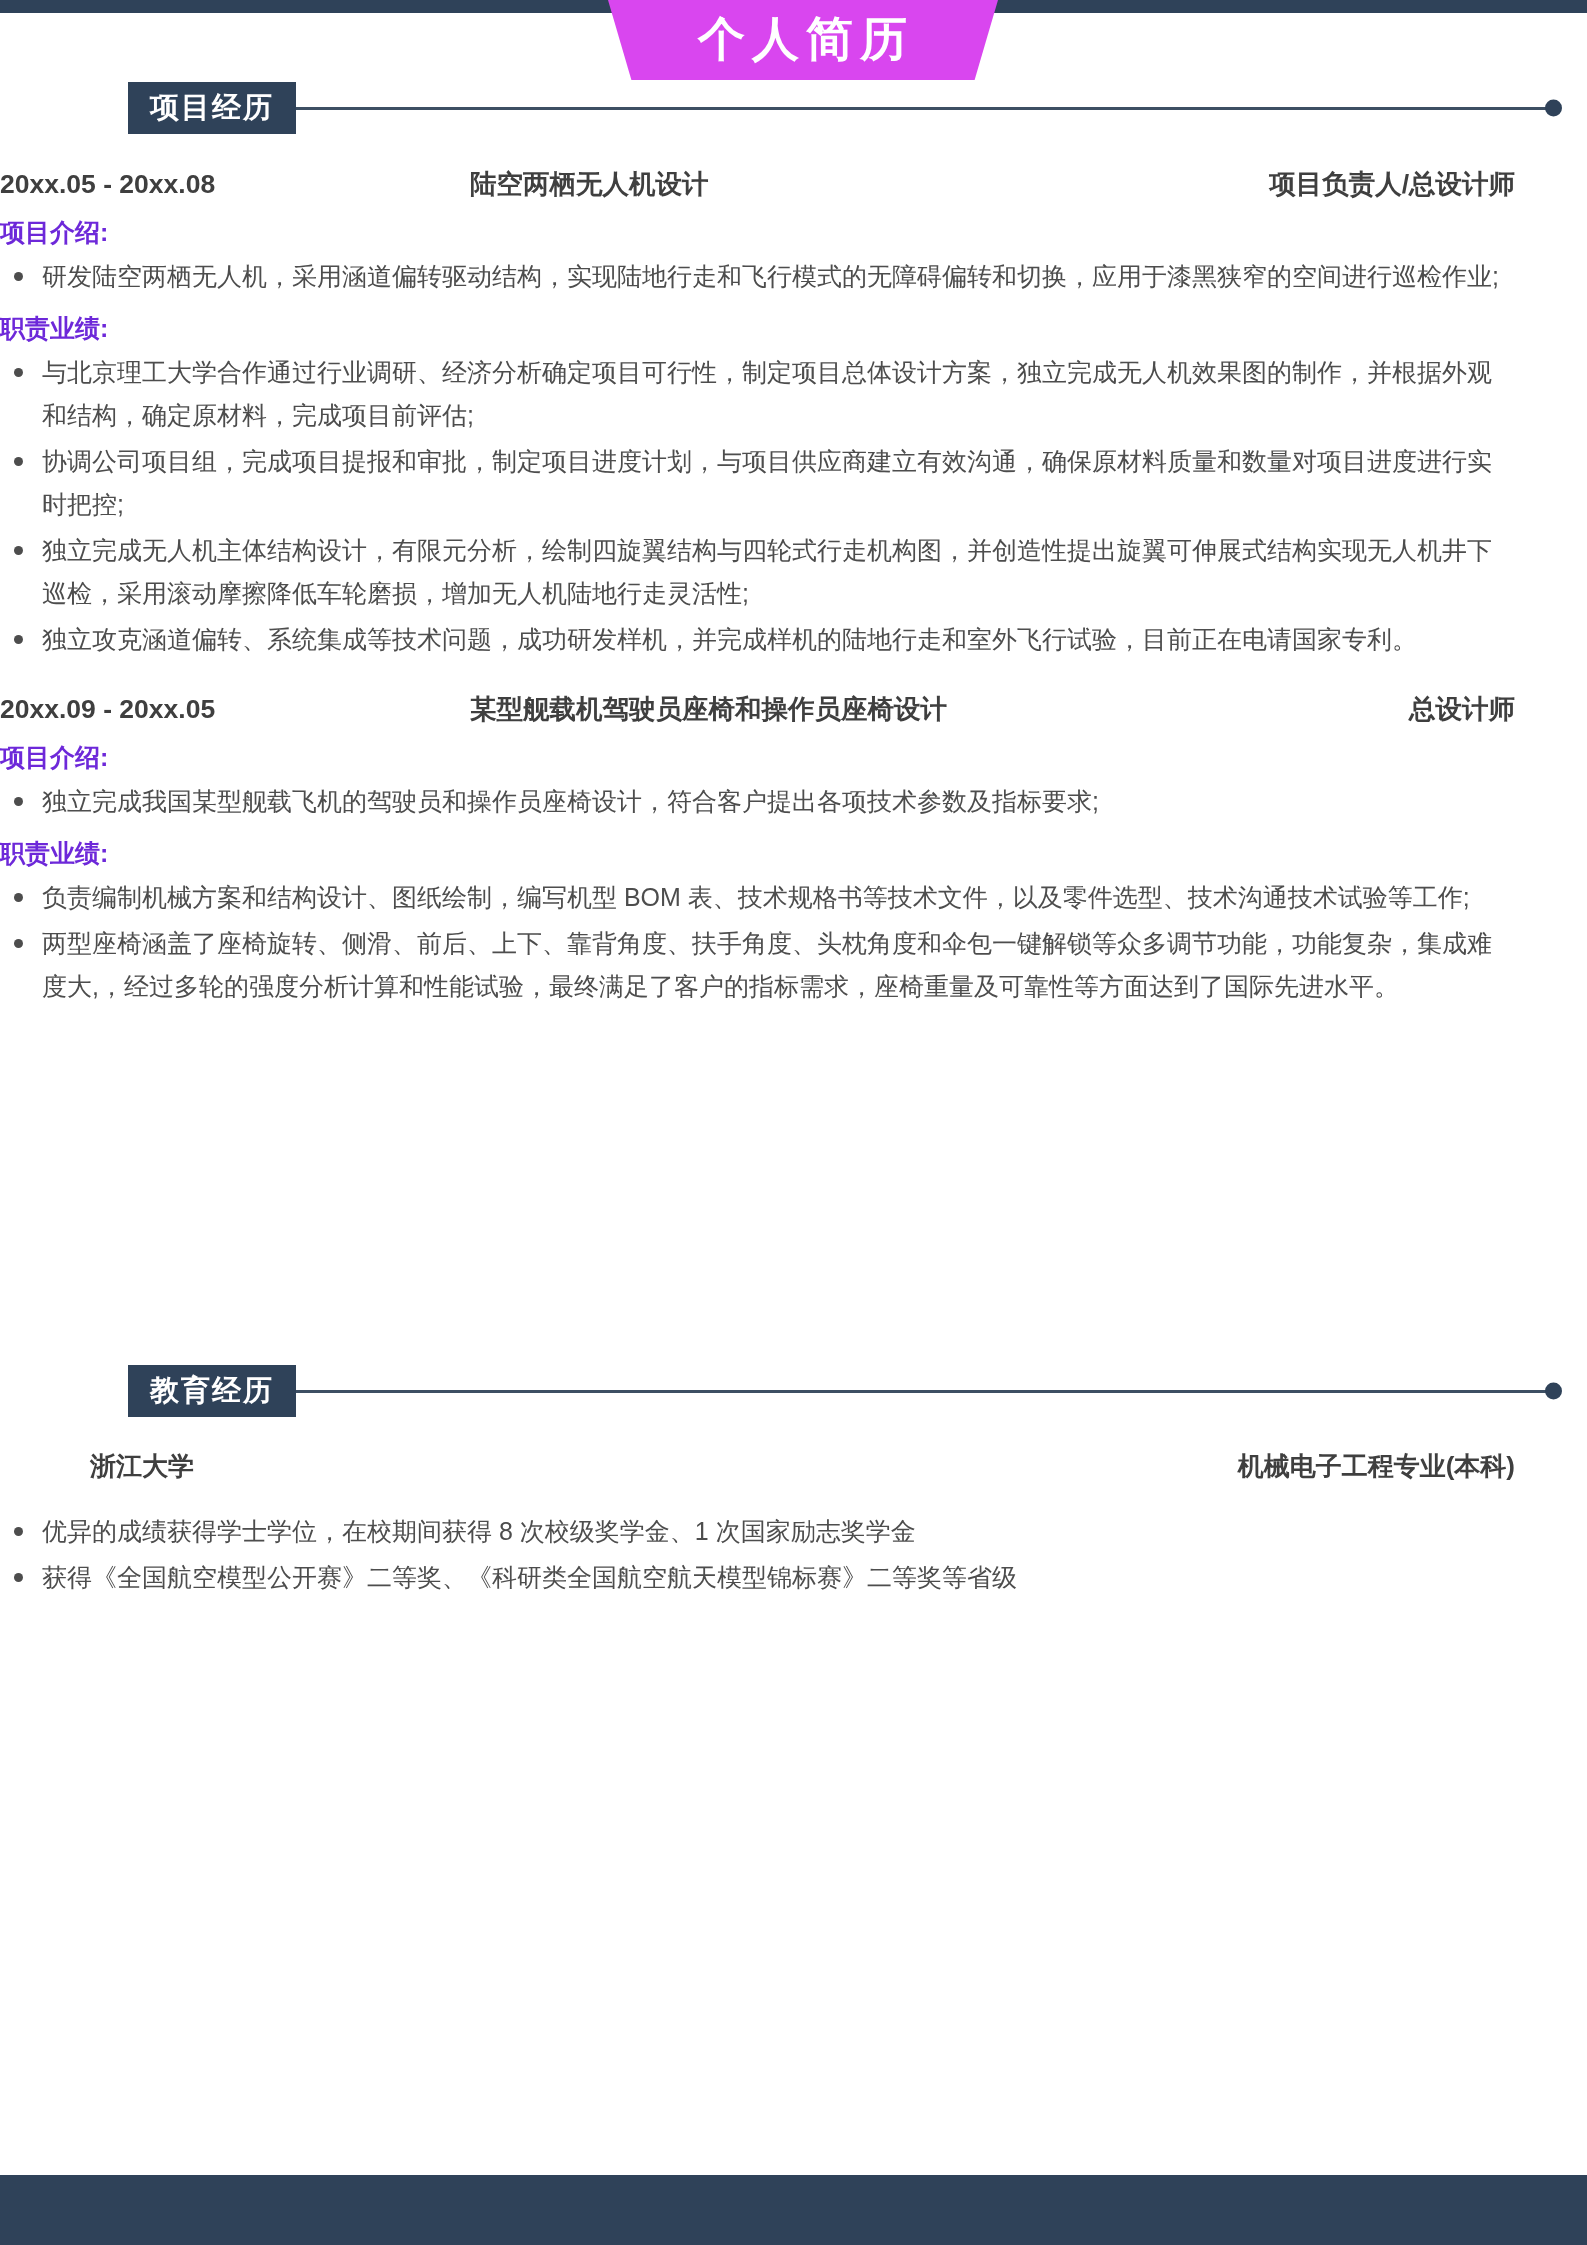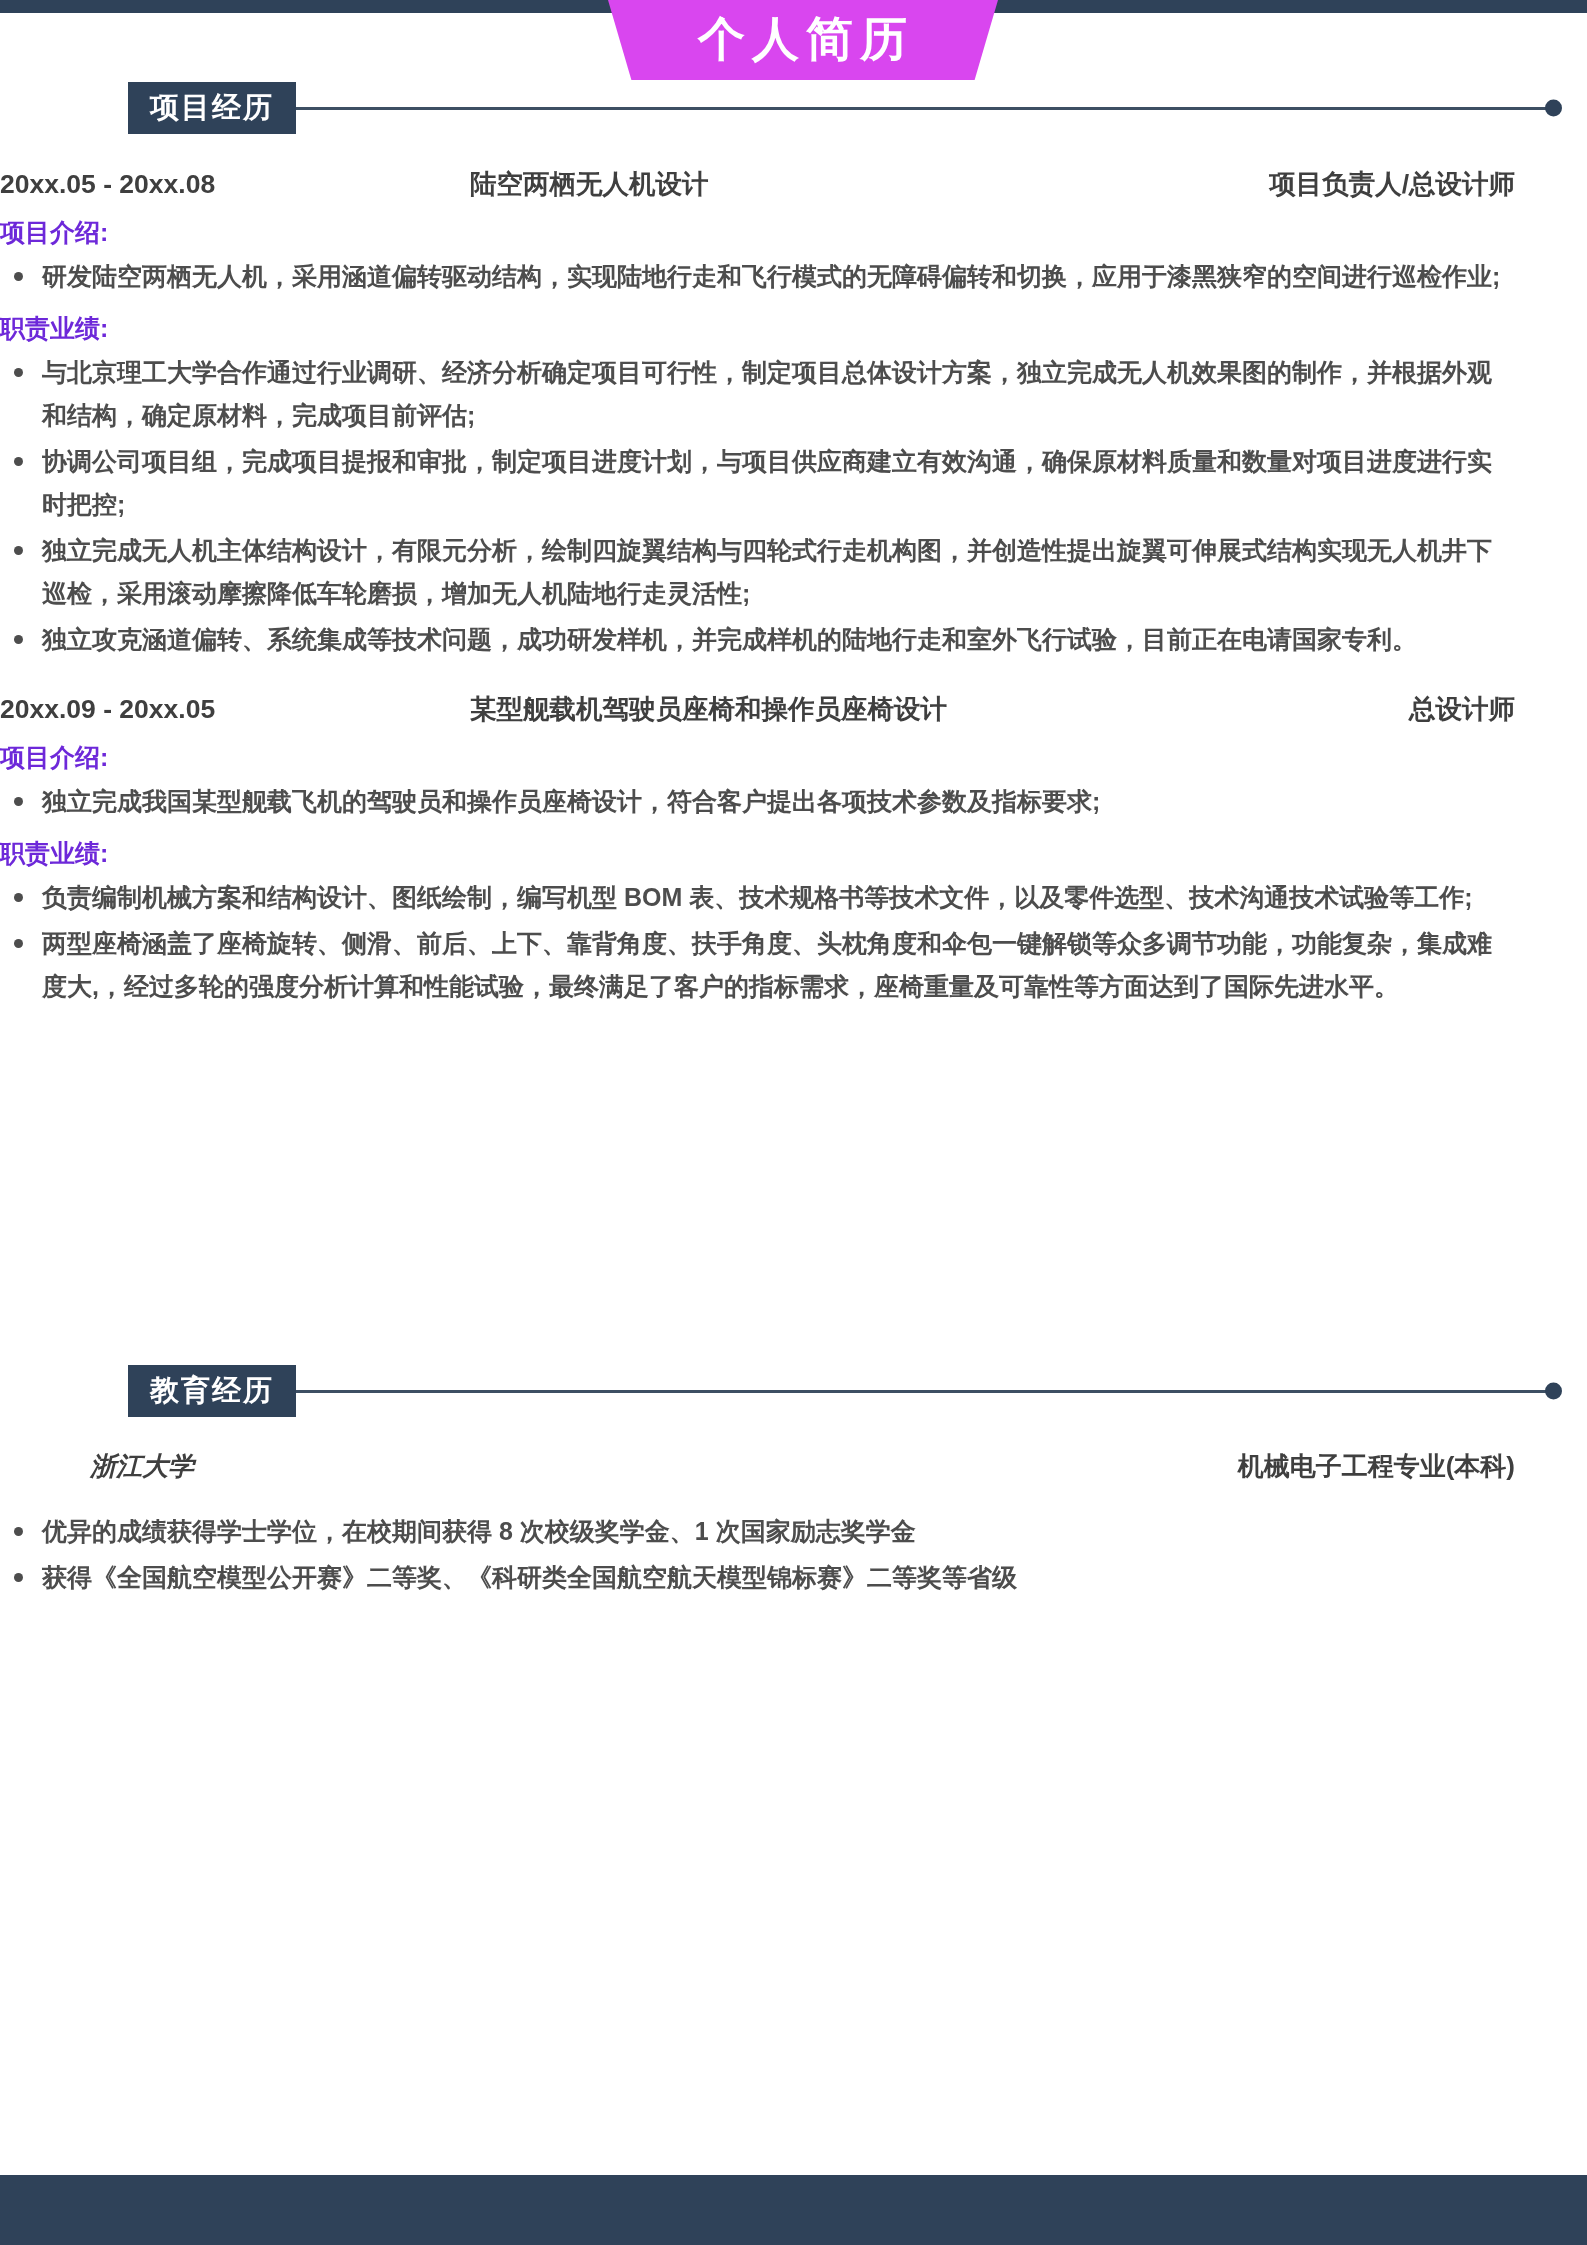--- a/index.html
+++ b/index.html
@@ -123,35 +123,34 @@
     font-size: 26.5px;
     margin-top: 30px;
     margin-bottom: 4px;
   }
   .eh-date { width: 470px; flex: 0 0 470px; }
   .eh-title { flex: 1; }
   .eh-role { flex: 0 0 auto; text-align: left; white-space: nowrap; }
 
   .entry-head.edu { font-size: 26px; }
   .entry-head.edu .eh-date { width: 420px; flex: 0 0 420px; }
-  .entry-head.edu .eh-title { flex: 1; text-align: left; padding-left: 90px; font-style: italic; }
+  .entry-head.edu .eh-title { flex: 1; text-align: left; padding-left: 90px; }
 
   .sub-label {
     font-weight: bold;
     color: #6d28d9;
     font-size: 25px;
     margin-top: 14px;
     margin-bottom: 6px;
   }
 
   ul.bullets {
     list-style: none;
     margin: 0;
     padding: 0;
-    font-weight: bold;
   }
   ul.bullets li {
     position: relative;
     padding-left: 42px;
     font-size: 25px;
     line-height: 1.72;
     color: #4d4d4d;
     margin-bottom: 3px;
   }
   ul.bullets li::before {

